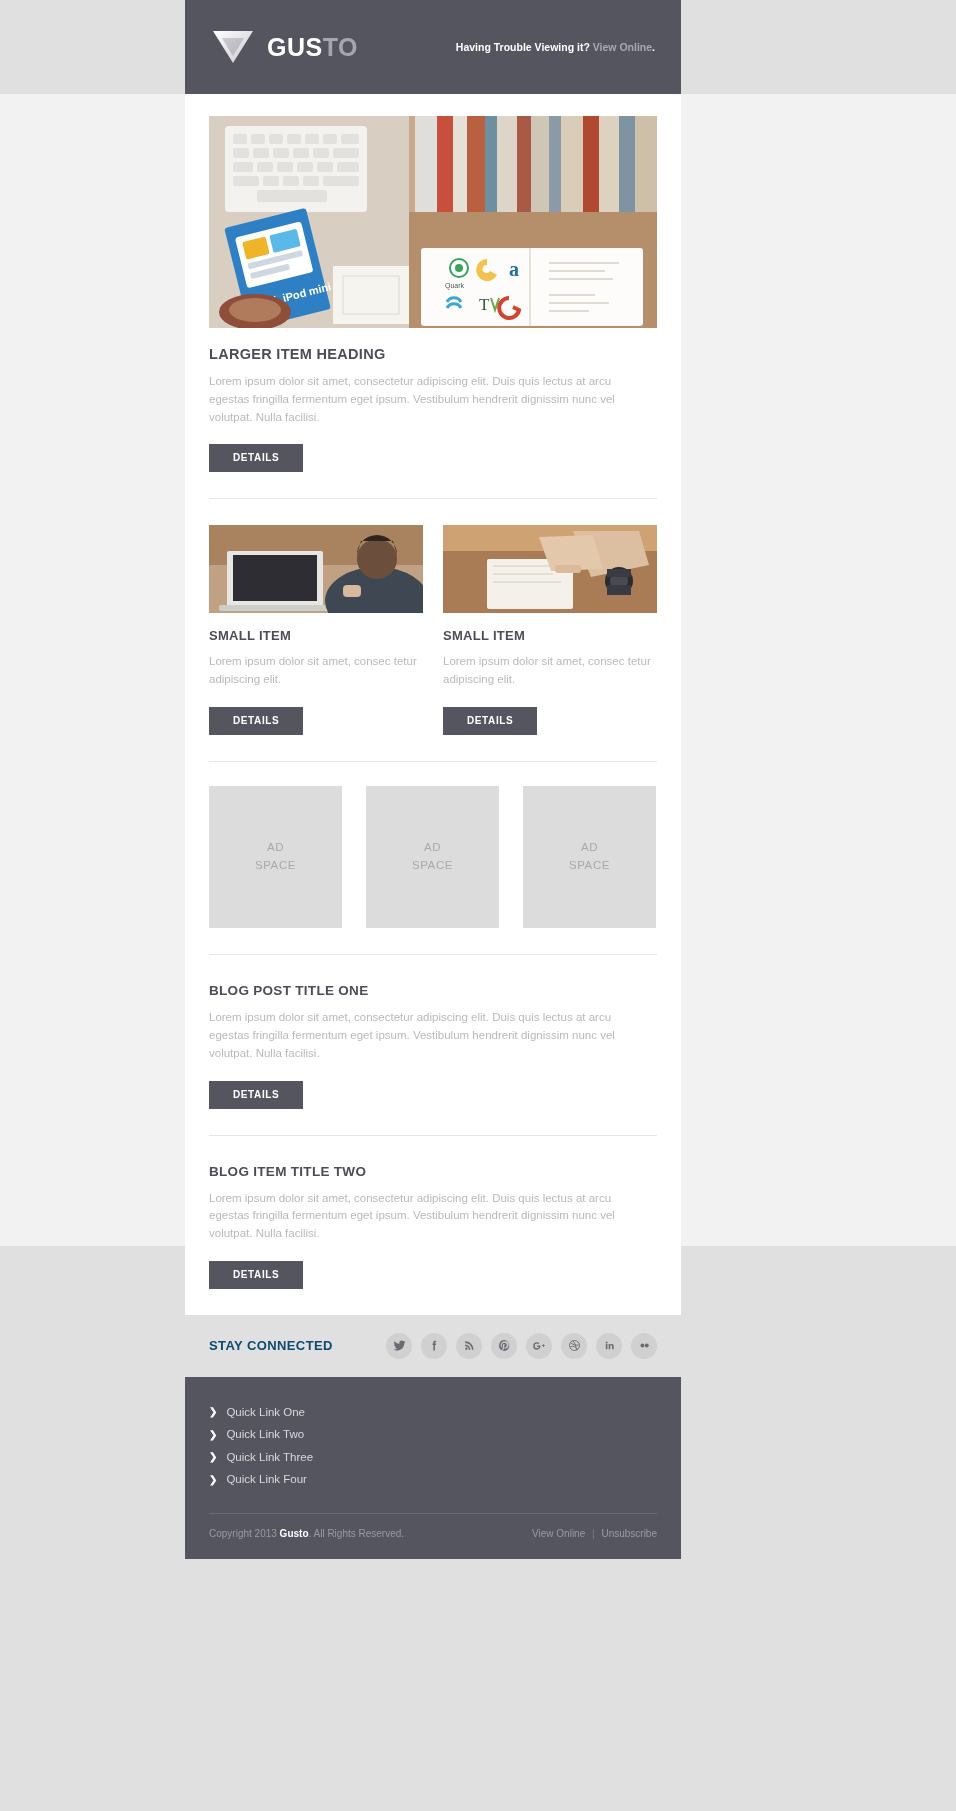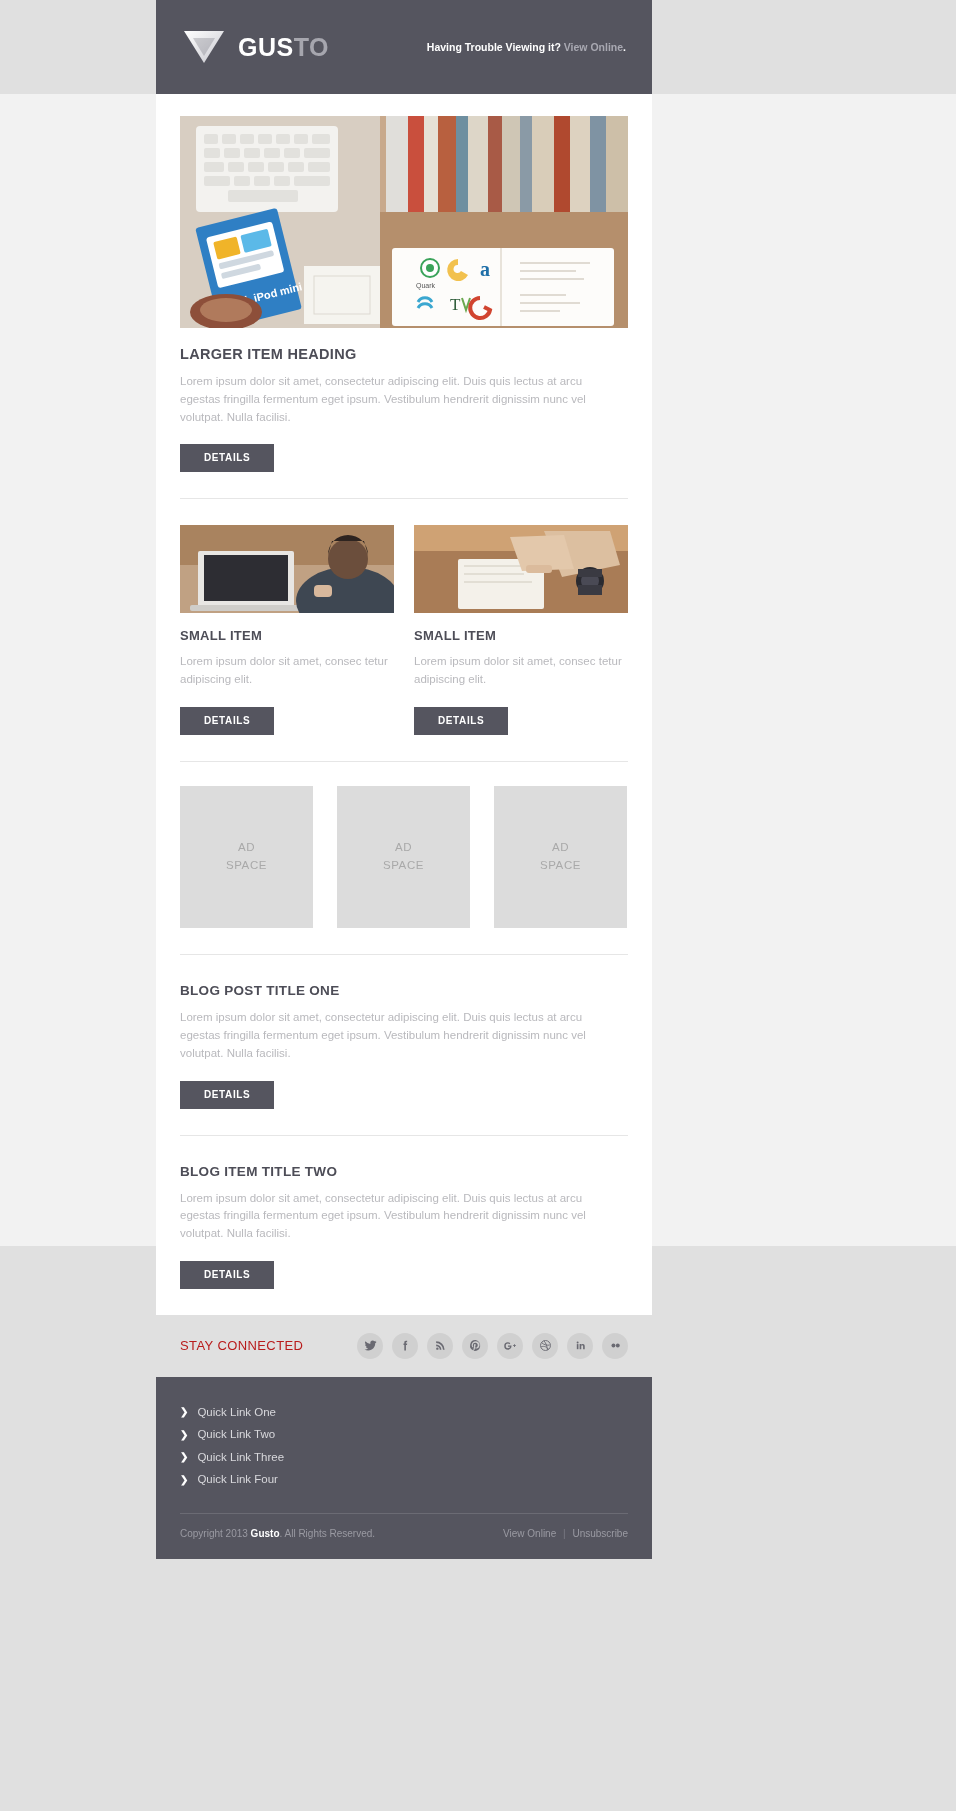--- a/index.html
+++ b/index.html
@@ -19,21 +19,21 @@
     position: absolute; left: 0; top: 94px; width: 956px; height: 1152px;
     background: #f2f2f2;
   }
   .page-bg-lower {
     position: absolute; left: 0; top: 1246px; width: 956px; height: 565px;
     background: #e0e0e0;
   }
 
   .email {
     position: absolute;
-    left: 156px; top: 0;
+    left: 185px; top: 0;
     width: 496px;
     min-height: 1474px;
     background: #ffffff;
     box-shadow: 0 0 0 0 rgba(0,0,0,0);
   }
 
   
   .header {
     background: #55555f;
     height: 94px;
@@ -117,21 +117,21 @@
   
   .social-bar {
     margin-top: 26px;
     background: #e0e0e0;
     height: 62px;
     display: flex; align-items: center;
     padding: 0 24px;
     gap: 14px;
   }
   .stay-title {
-    font-size: 13px; font-weight: normal; color: #b91c1c; letter-spacing: 0.4px;
+    font-size: 13px; font-weight: bold; color: #0c4a6e; letter-spacing: 0.4px;
     flex: 0 0 auto;
   }
   .social-icons { display: flex; gap: 9px; margin-left: auto; }
   .s-ico {
     width: 26px; height: 26px; border-radius: 50%;
     background: #d0d0d0; display: flex; align-items: center;
     justify-content: center; color: #6a6a72; cursor: pointer;
   }
   .s-ico svg { display: block; }
 

